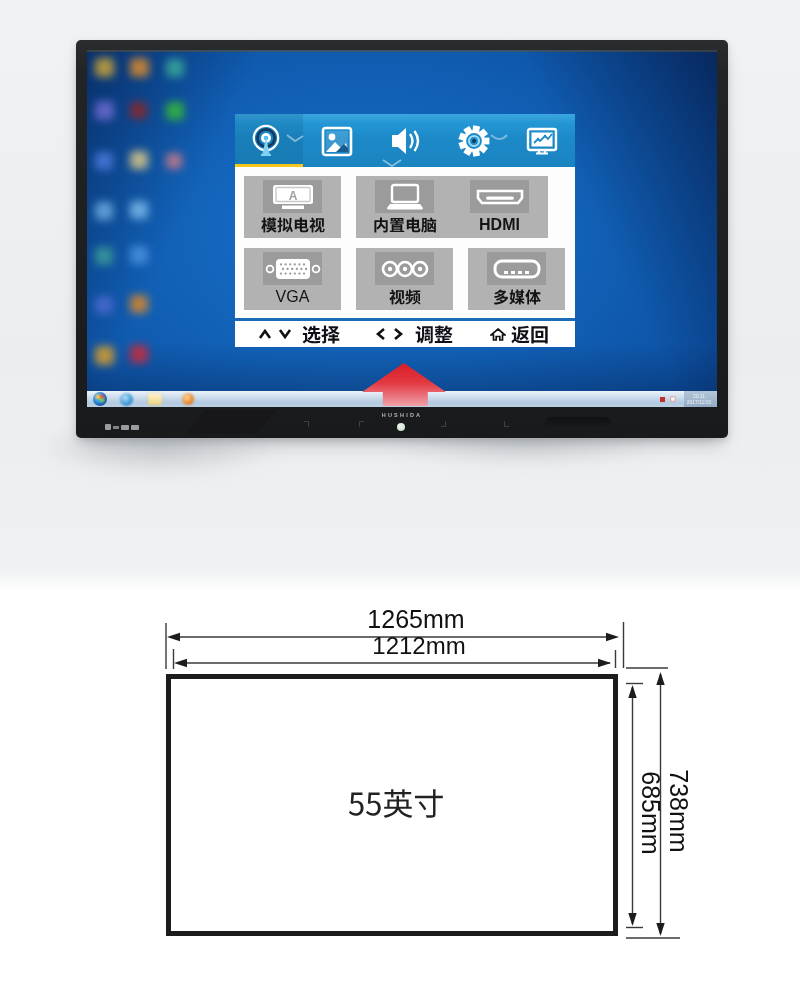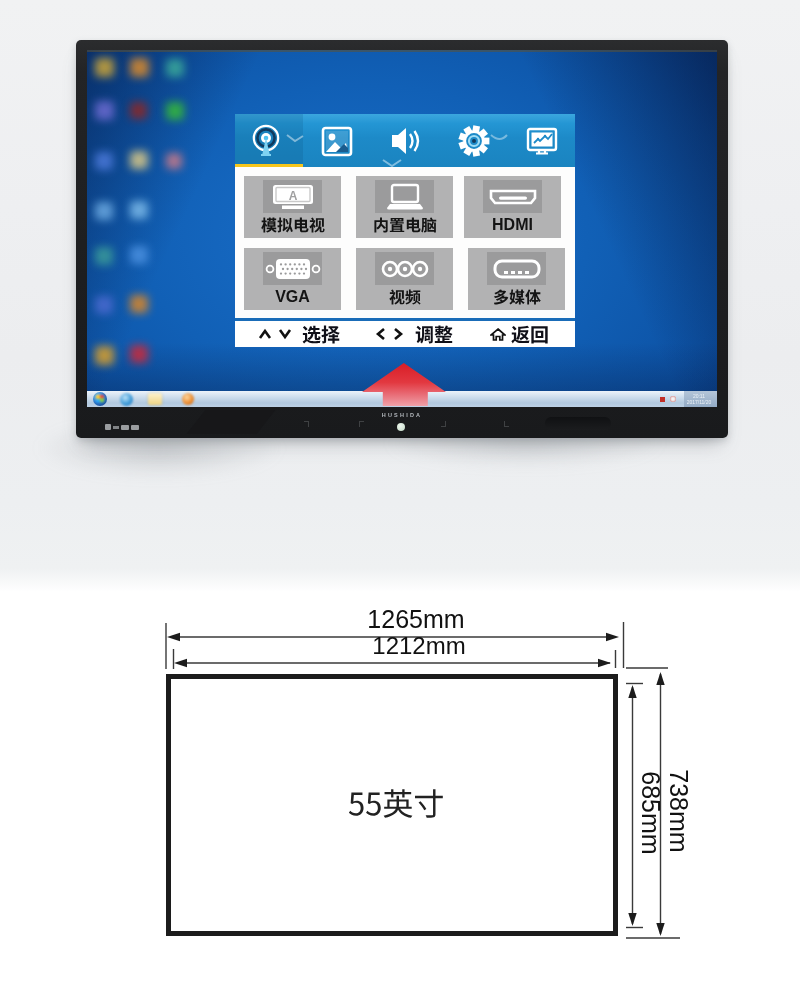--- a/index.html
+++ b/index.html
@@ -120,21 +120,21 @@
                 <rect x="10" y="3" width="26" height="17" rx="2" fill="none" stroke="#fff" stroke-width="2.4"></rect>
                 <path d="M8 22 h30 l3 4 q0 1.6-2 1.6 h-32 q-2 0-2-1.6 Z" fill="#fff"></path>
               </svg>
             </div>
             <div class="abs" style="left:0;top:41px;width:97px;display:flex;justify-content:center">
               <svg width="64.0" height="16" viewBox="0 -880 4000 1000" style="vertical-align:top">
                 <path fill="#141414" d="M89 -683V92H209V-192C238 -169 276 -127 293 -103C402 -168 469 -249 508 -335C581 -261 657 -180 697 -124L796 -202C742 -272 633 -375 548 -452C556 -491 560 -529 562 -566H796V-49C796 -32 789 -27 771 -26C751 -26 684 -25 625 -28C642 3 660 57 665 91C754 91 817 89 859 70C901 51 915 17 915 -47V-683H563V-850H439V-683ZM209 -196V-566H438C433 -443 399 -294 209 -196ZM1664 -734H1780V-676H1664ZM1441 -734H1555V-676H1441ZM1220 -734H1331V-676H1220ZM1168 -428V-21H1051V63H1953V-21H1830V-428H1528L1535 -467H1923V-554H1549L1555 -595H1901V-814H1105V-595H1432L1429 -554H1065V-467H1420L1414 -428ZM1281 -21V-60H1712V-21ZM1281 -258H1712V-220H1281ZM1281 -319V-355H1712V-319ZM1281 -161H1712V-121H1281ZM2429 -381V-288H2235V-381ZM2558 -381H2754V-288H2558ZM2429 -491H2235V-588H2429ZM2558 -491V-588H2754V-491ZM2111 -705V-112H2235V-170H2429V-117C2429 37 2468 78 2606 78C2637 78 2765 78 2798 78C2920 78 2957 20 2974 -138C2945 -144 2906 -160 2876 -176V-705H2558V-844H2429V-705ZM2854 -170C2846 -69 2834 -43 2785 -43C2759 -43 2647 -43 2620 -43C2565 -43 2558 -52 2558 -116V-170ZM3610 -326C3581 -273 3548 -225 3511 -186V-448C3544 -410 3578 -368 3610 -326ZM3676 -236C3705 -192 3731 -152 3747 -118L3819 -176V-64H3511V-155C3532 -134 3557 -106 3568 -90C3607 -131 3643 -180 3676 -236ZM3819 -539V-209C3796 -247 3764 -292 3728 -338C3762 -410 3789 -489 3811 -569L3711 -591C3697 -534 3679 -478 3658 -426C3629 -459 3601 -492 3574 -521L3511 -473V-538H3401V47H3819V88H3929V-539ZM3554 -816C3572 -784 3592 -745 3608 -711H3381V-598H3953V-711H3739C3721 -752 3688 -809 3661 -852ZM3257 -721V-578H3177V-721ZM3074 -814V-444C3074 -302 3070 -108 3017 26C3040 37 3086 74 3103 94C3144 0 3162 -128 3171 -250H3257V-37C3257 -25 3253 -22 3243 -21C3232 -21 3202 -21 3172 -23C3185 5 3200 53 3202 81C3256 81 3293 79 3322 60C3350 43 3357 12 3357 -36V-814ZM3257 -481V-350H3176L3177 -445V-481Z"></path>
               </svg>
             </div>
           </div>
-<div class="abs" style="left:229px;top:62px;width:97px;height:62px;background:#b2b2b3">
+<div class="abs" style="left:216px;top:62px;width:97px;height:62px;background:#b2b2b3">
             <div class="abs" style="left:19px;top:4px;width:59px;height:33px;background:#9b9b9c;display:flex;align-items:center;justify-content:center">
               <svg width="50" height="20" viewBox="0 0 50 20">
                 <path d="M3 4 h44 v7 l-4 5 H7 L3 11 Z" fill="none" stroke="#fff" stroke-width="2.6"></path>
                 <rect x="11" y="9.5" width="28" height="3.2" rx="1.6" fill="#fff"></rect>
               </svg>
             </div>
             <div class="abs" style="left:0;top:41px;width:97px;display:flex;justify-content:center">
               <span style="font-weight:bold;font-size:16px;color:#141414;line-height:16px">HDMI</span>
             </div>
           </div>
@@ -158,21 +158,21 @@
                 <circle cx="41.0" cy="13" r="1.15" fill="#9b9b9c"></circle>
                 <circle cx="16.0" cy="17.6" r="1.15" fill="#9b9b9c"></circle>
                 <circle cx="20.6" cy="17.6" r="1.15" fill="#9b9b9c"></circle>
                 <circle cx="25.2" cy="17.6" r="1.15" fill="#9b9b9c"></circle>
                 <circle cx="29.799999999999997" cy="17.6" r="1.15" fill="#9b9b9c"></circle>
                 <circle cx="34.4" cy="17.6" r="1.15" fill="#9b9b9c"></circle>
                 <circle cx="39.0" cy="17.6" r="1.15" fill="#9b9b9c"></circle>
               </svg>
             </div>
             <div class="abs" style="left:0;top:41px;width:97px;display:flex;justify-content:center">
-              <span style="font-weight:bold;font-size:16px;color:#141414;line-height:16px">VGA</span>
+              <span style="font-weight:normal;font-size:16px;color:#141414;line-height:16px">VGA</span>
             </div>
           </div>
 <div class="abs" style="left:121px;top:134px;width:97px;height:62px;background:#b2b2b3">
             <div class="abs" style="left:19px;top:4px;width:59px;height:33px;background:#9b9b9c;display:flex;align-items:center;justify-content:center">
               <svg width="48" height="20" viewBox="0 0 48 20">
                 <g>
                   <circle cx="9" cy="10" r="7" fill="none" stroke="#fff" stroke-width="2.6"></circle>
                   <circle cx="9" cy="10" r="2.2" fill="#fff"></circle>
                 </g>
                 <g>

